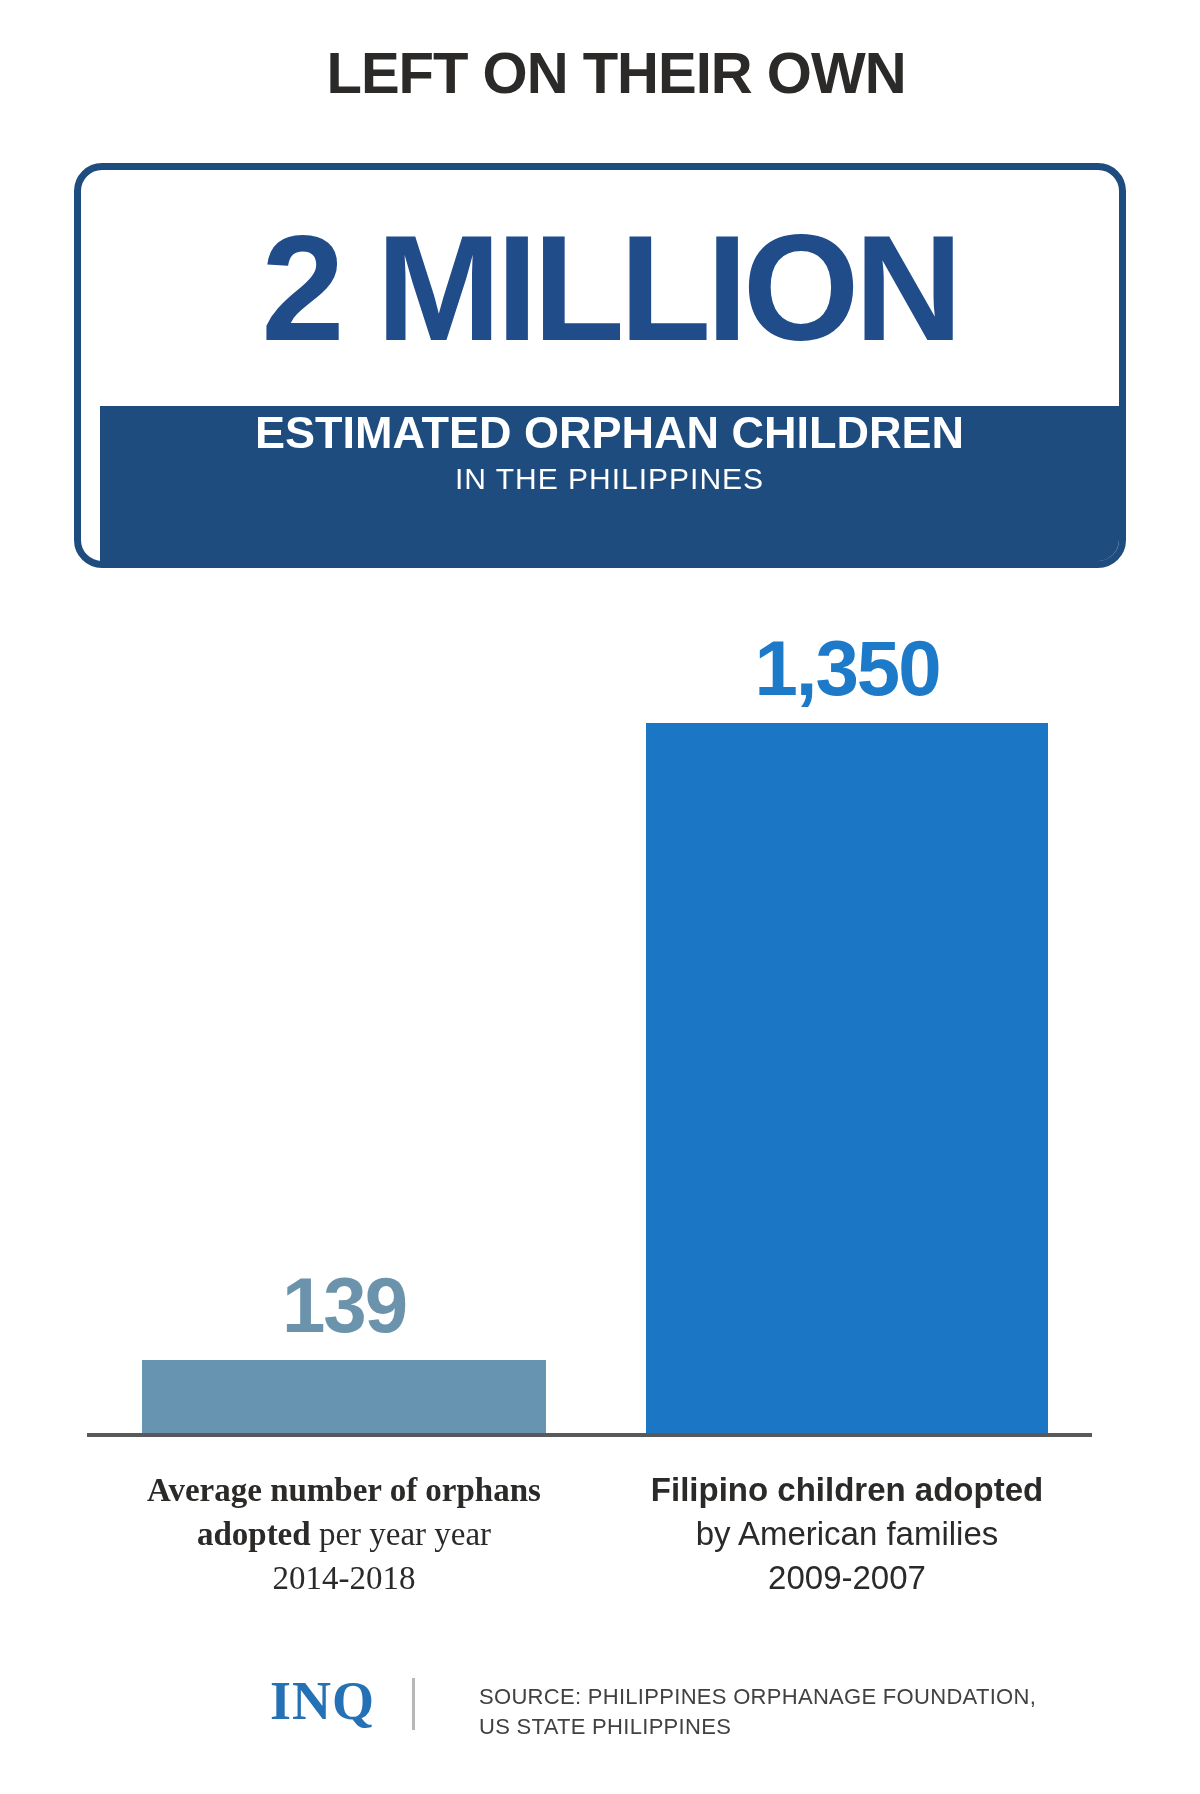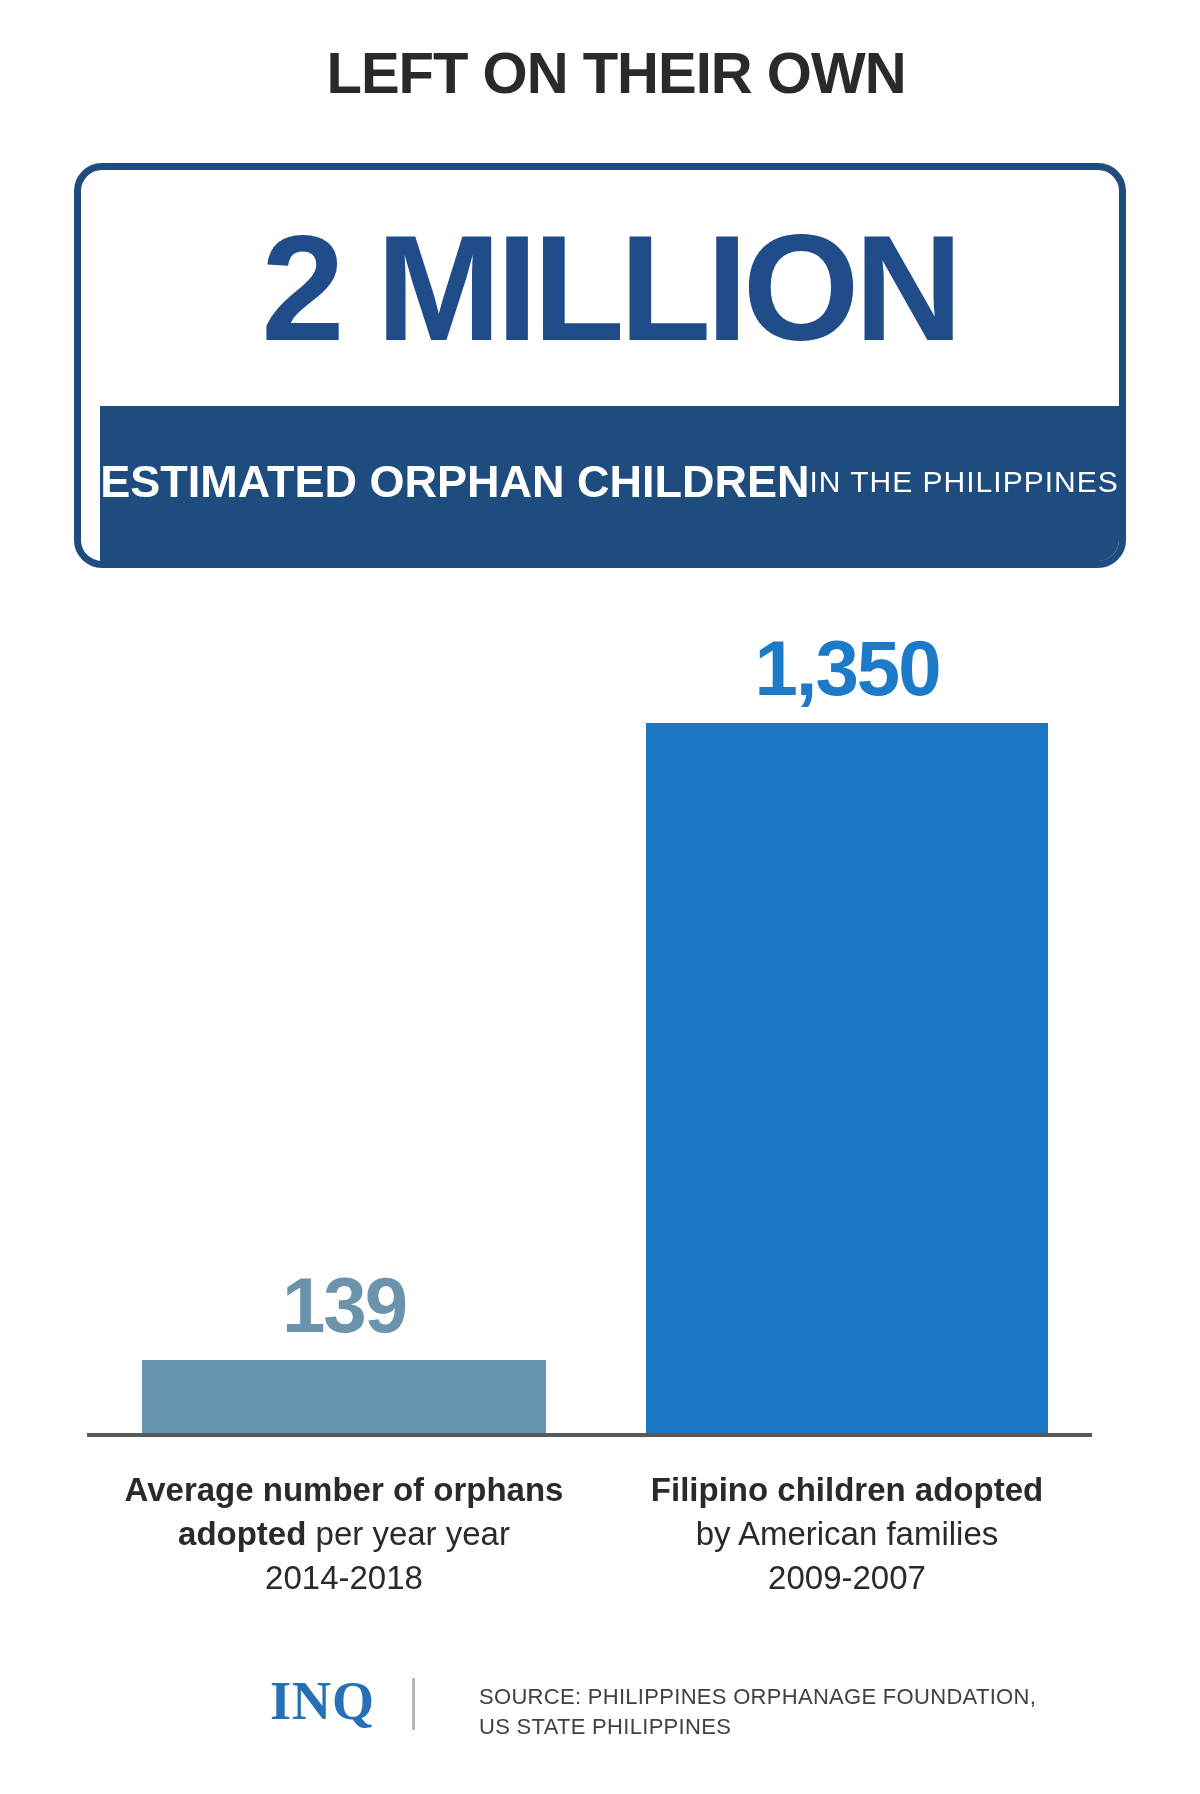--- a/index.html
+++ b/index.html
@@ -26,21 +26,21 @@
     display:flex;flex-direction:column;
     overflow:hidden;
   }
   .card-top{flex:1;display:flex;align-items:center;justify-content:center;}
   .big-number{
     font-size:150px;font-weight:bold;letter-spacing:-5px;
     color:#204c8a;line-height:1;white-space:nowrap;
   }
   .card-bottom{
     height:151px;background:#1e4c7f;
-    display:flex;flex-direction:row;align-items:center;justify-content:center;
+    display:flex;flex-direction:column;align-items:center;
     padding-bottom:4px;
   }
   .banner-l1{color:#ffffff;font-size:45px;font-weight:bold;line-height:1.2;white-space:nowrap;}
   .banner-l2{color:#ffffff;font-size:30px;font-weight:normal;letter-spacing:1px;line-height:1.25;white-space:nowrap;}
   
   .chart{position:absolute;left:0;top:0;width:1200px;height:1433px;}
   .bar{position:absolute;bottom:0;}
   .bar-small{left:142px;width:404px;}
   .bar-big{left:646px;width:402px;}
   .val{
@@ -53,21 +53,21 @@
   .axis{
     position:absolute;left:87px;top:1433px;
     width:1005px;height:4px;background:#58595b;
   }
   
   .cat{
     position:absolute;top:1468px;width:520px;
     text-align:center;font-size:33px;line-height:44px;
     color:#2b2a29;
   }
-  .cat-left{left:84px;}
+  .cat-left{left:84px;font-family:Liberation Serif, serif;}
   .cat-right{left:587px;}
   .b{font-weight:bold;}
   
   .logo{
     position:absolute;left:270px;top:1674px;
     font-family:"Liberation Serif", serif;
     font-size:54px;font-weight:bold;letter-spacing:1px;
     color:#2471b5;line-height:1;
   }
   .divider{

